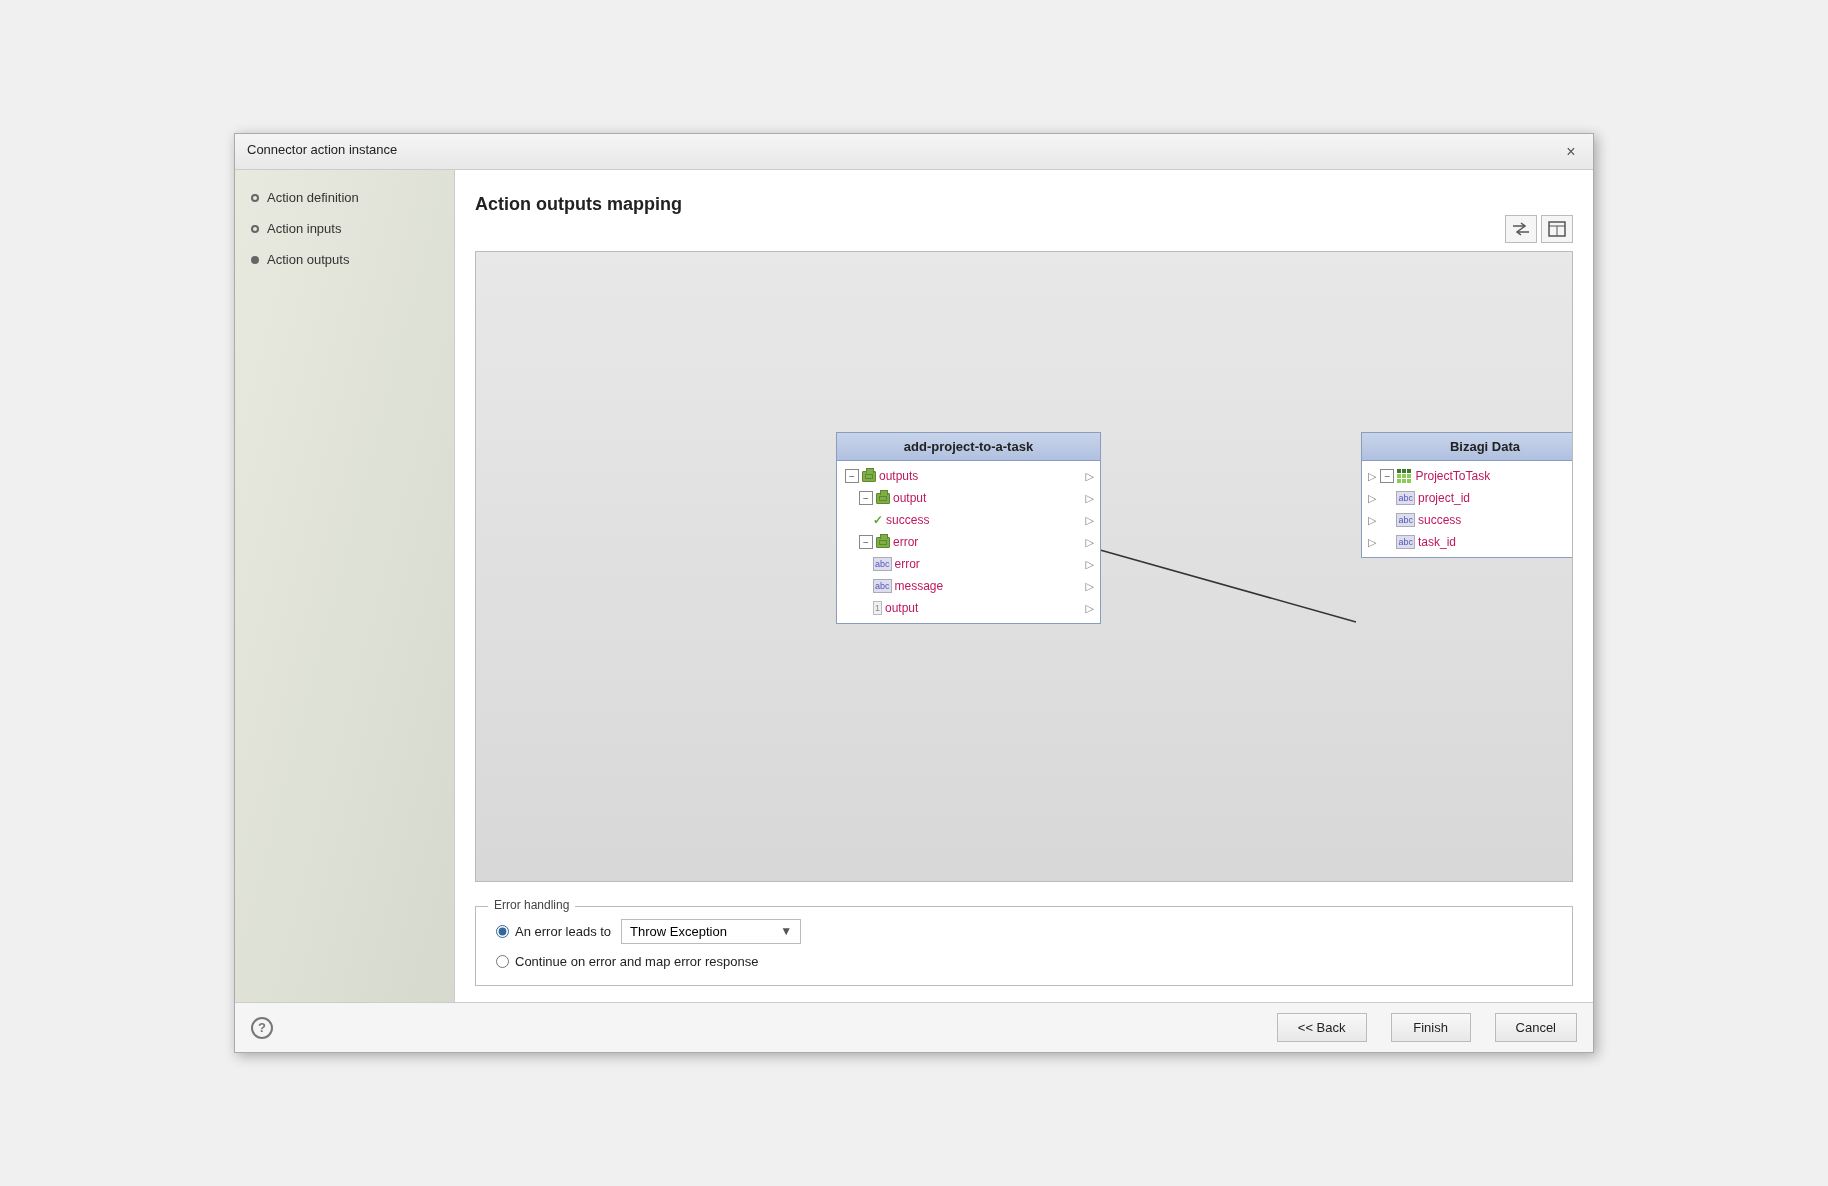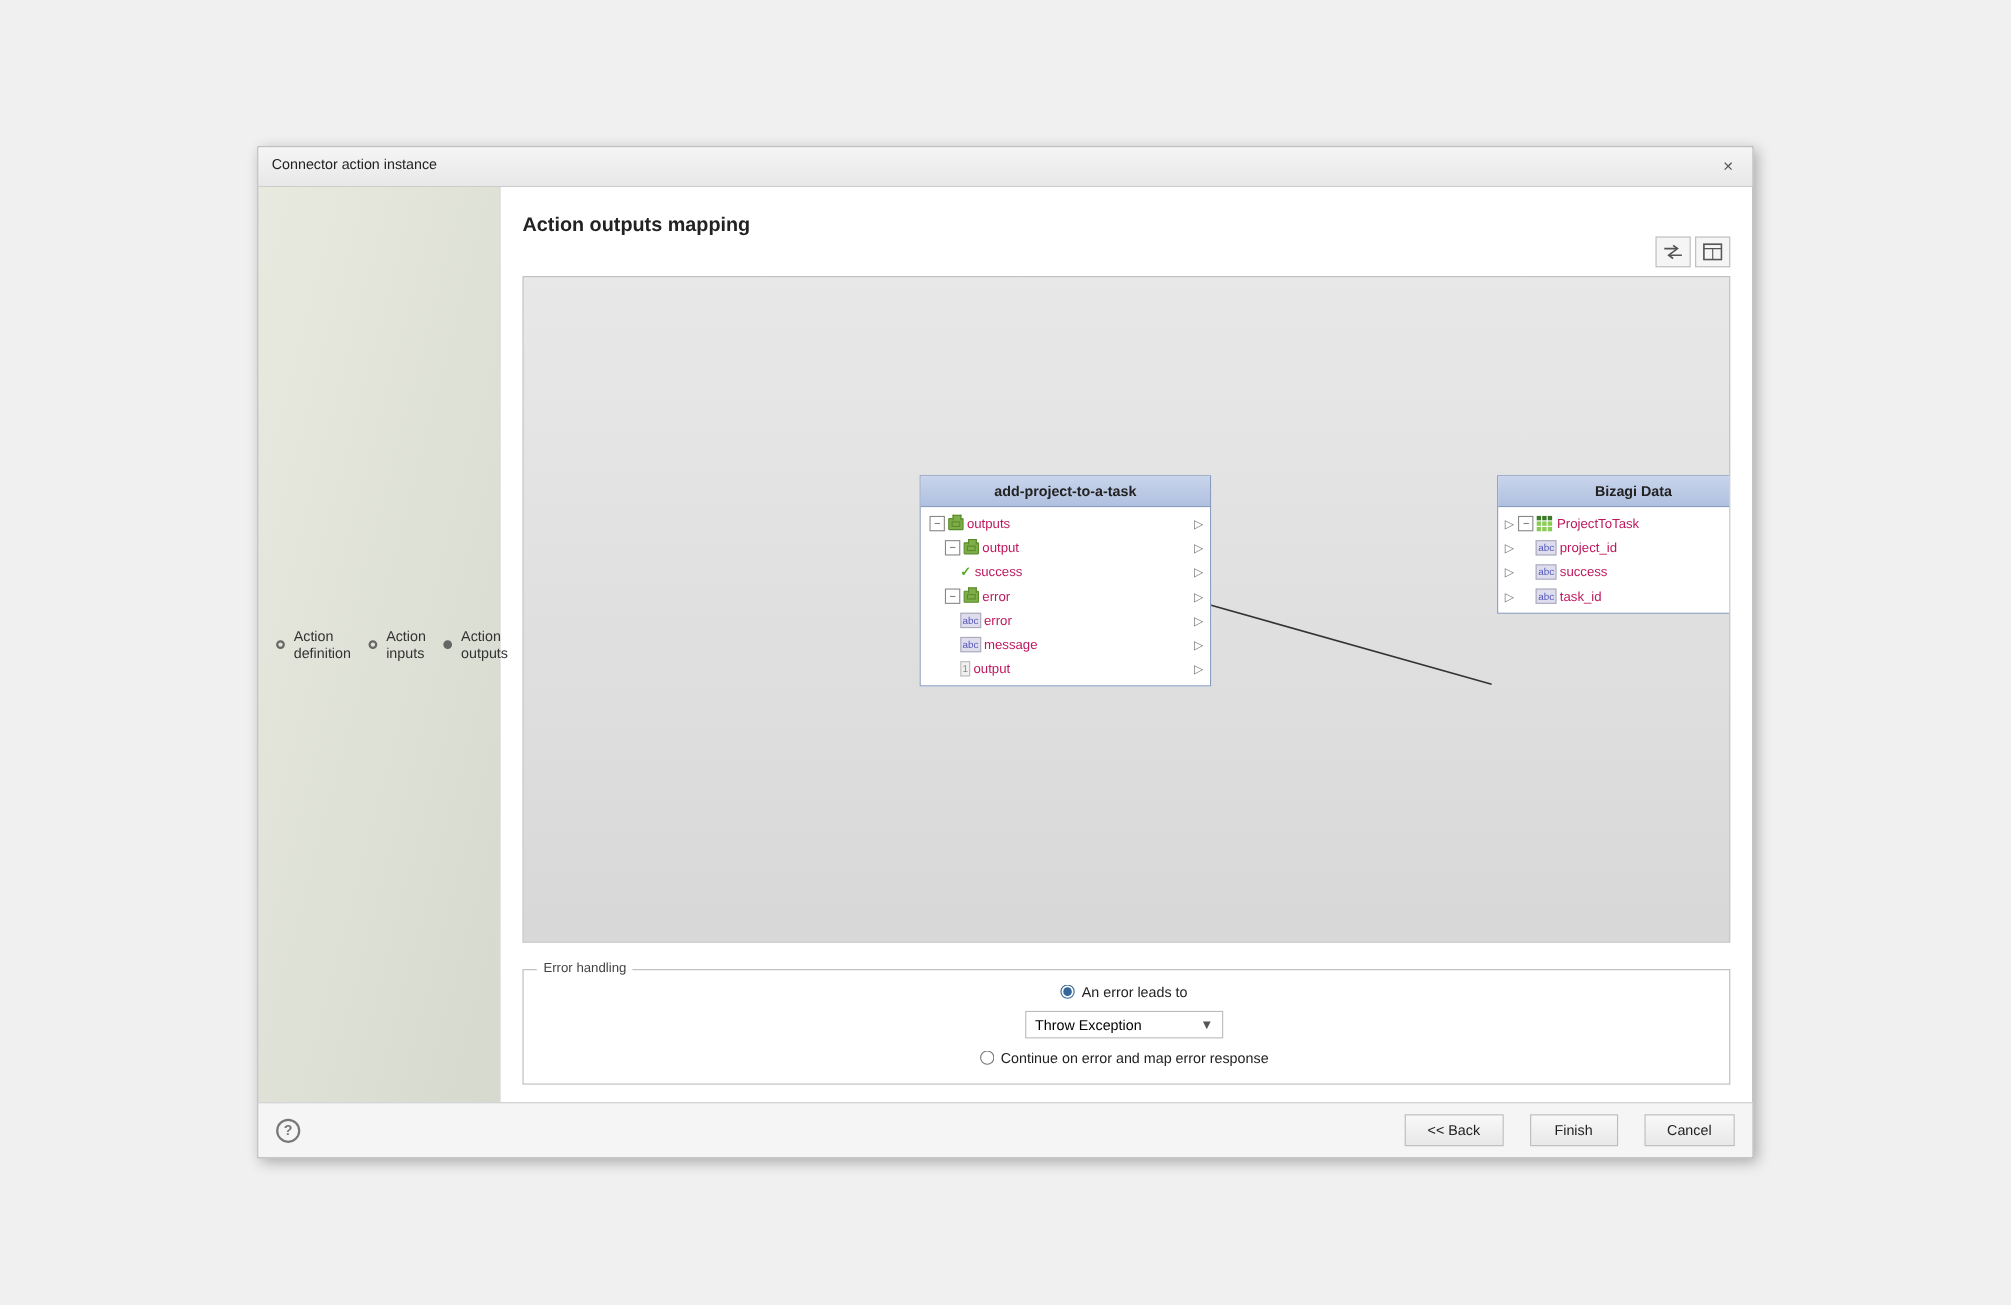--- a/index.html
+++ b/index.html
@@ -50,20 +50,21 @@
       display: flex;
       flex: 1;
       overflow: hidden;
     }
     .sidebar {
       width: 220px;
       background: linear-gradient(to bottom right, #e8eadf, #d6d9cd);
       padding: 20px 16px;
       border-right: 1px solid #ccc;
       display: flex;
+      flex-direction: column;
       gap: 16px;
     }
     .sidebar-item {
       display: flex;
       align-items: center;
       gap: 8px;
       color: #333;
       font-size: 13px;
       cursor: pointer;
     }
@@ -230,21 +231,20 @@
       background: #fff;
       padding: 0 6px;
       font-size: 12px;
       color: #444;
     }
     .error-row {
       display: flex;
       align-items: center;
       gap: 10px;
       margin-bottom: 10px;
-      flex-direction: column;
     }
     .error-row:last-child { margin-bottom: 0; }
     .radio-label {
       display: flex;
       align-items: center;
       gap: 6px;
       font-size: 13px;
       color: #222;
     }
     .radio-label input[type=radio] {

